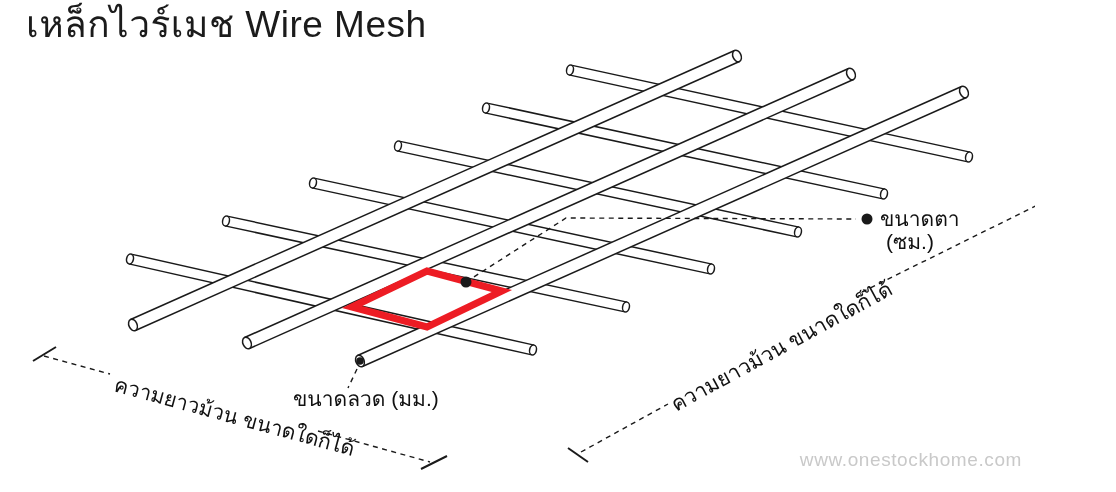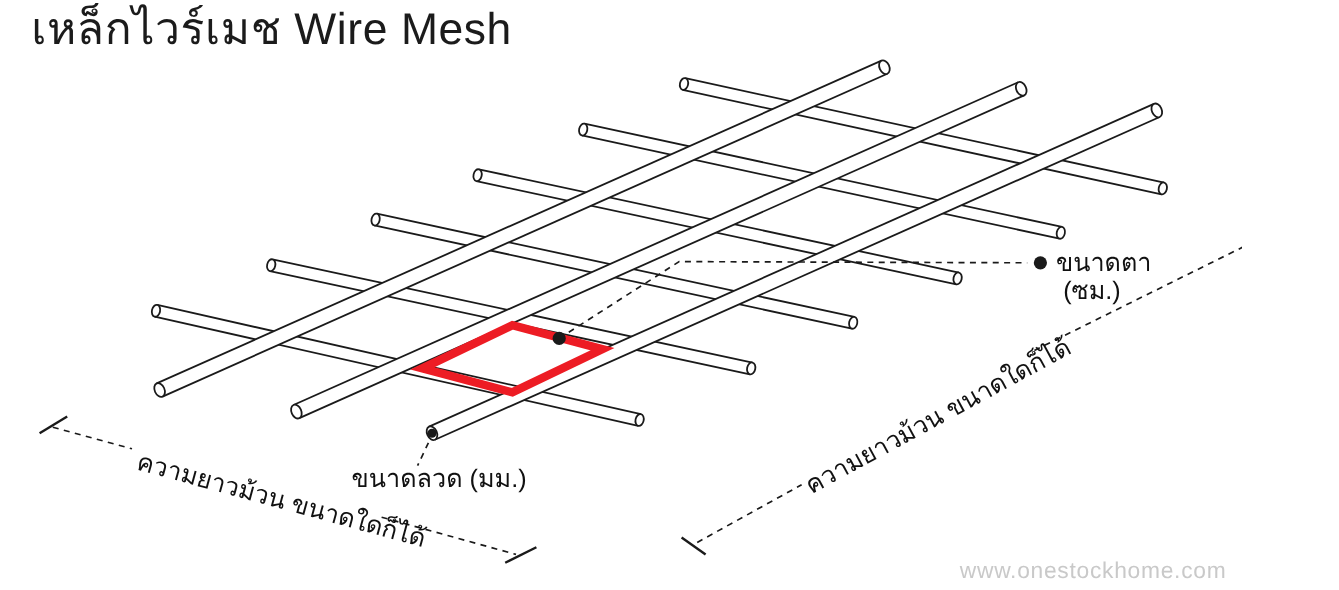--- a/index.html
+++ b/index.html
@@ -11,21 +11,21 @@
   html,body{margin:0;padding:0;background:#fff;}
   .stage{
     position:relative;width:1035px;height:492px;background:var(--c-bg);
     font-family:"Liberation Sans","DejaVu Sans",sans-serif;overflow:hidden;
   }
   .title{
     position:absolute;left:26px;top:0;margin:0;line-height:50px;
     font-size:37px;font-weight:300;color:#1b1b1b;letter-spacing:.5px;white-space:nowrap;
   }
   .watermark{
-    position:absolute;right:13px;bottom:4px;
+    position:absolute;right:13px;bottom:21px;
     font-size:19px;font-weight:300;color:var(--c-watermark);letter-spacing:.6px;
   }
   svg.diagram{position:absolute;left:0;top:0;width:1116px;height:492px;}
   svg .stroke{stroke:var(--c-line);stroke-width:1.5;}
   svg .dash{stroke:var(--c-line);stroke-width:1.4;fill:none;stroke-dasharray:5 4.5;}
   svg .tick{stroke:var(--c-line);stroke-width:2;}
   svg text{fill:#111;font-size:21px;font-family:"Liberation Sans","DejaVu Sans",sans-serif;}
   svg .cell{fill:none;stroke:var(--c-highlight);stroke-width:7;stroke-linejoin:miter;}
   svg .dot{fill:var(--c-line);}
 </style>

